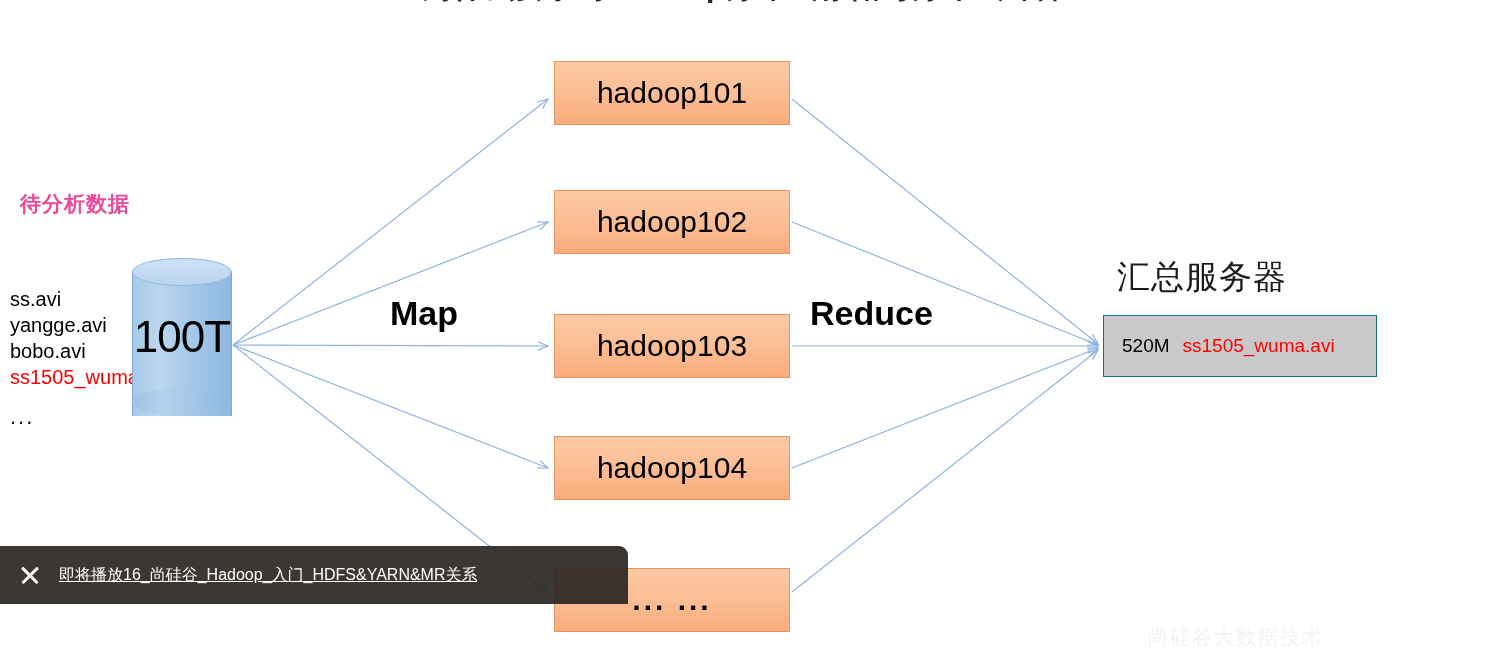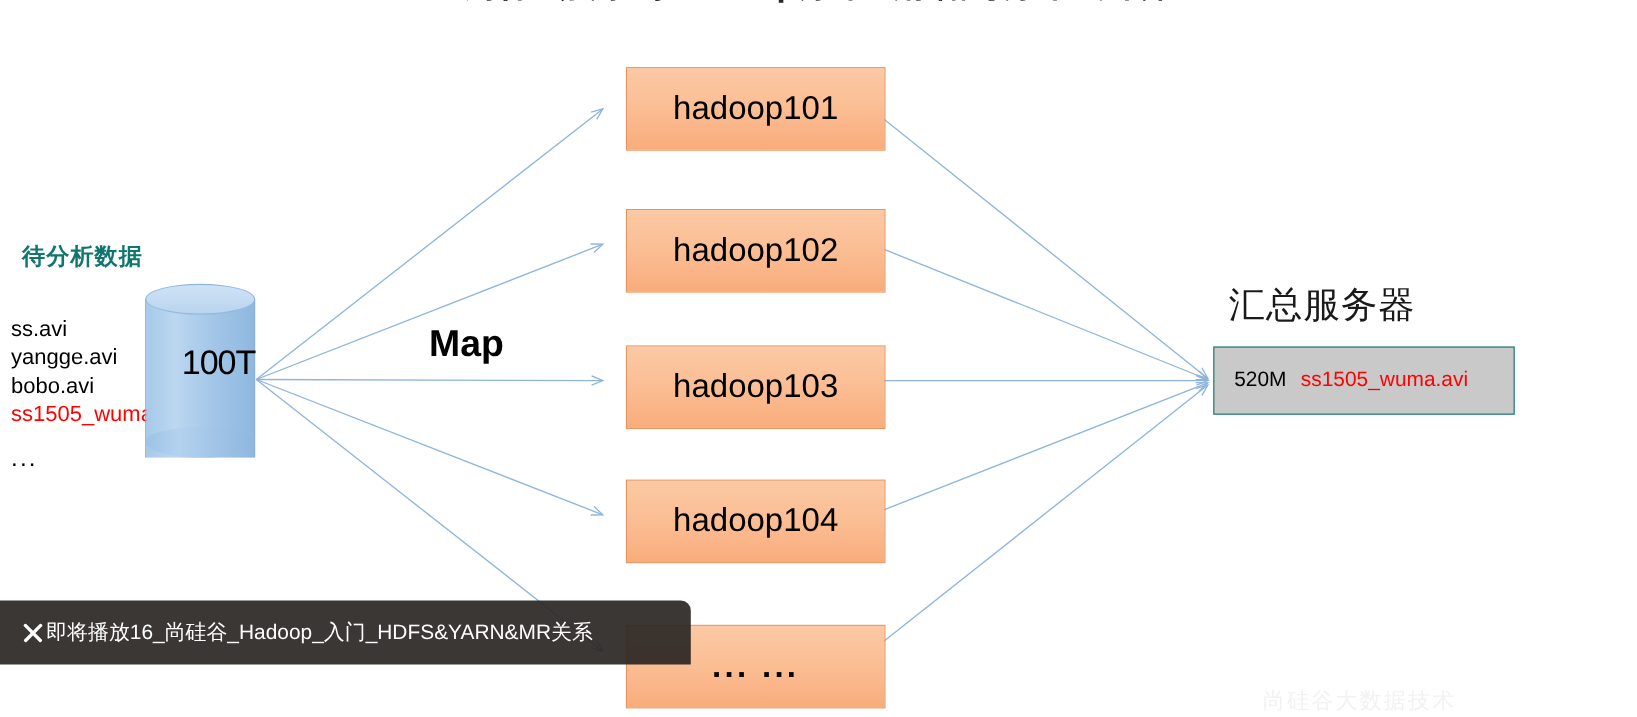--- a/index.html
+++ b/index.html
@@ -42,24 +42,24 @@
     top: 0;
     width: 1488px;
     height: 652px;
     pointer-events: none;
   }
 
   
   #data-heading {
     position: absolute;
     left: 20px;
-    top: 219px;
+    top: 190px;
     font-size: 21px;
     font-weight: bold;
-    color: #0f766e;
+    color: #ec4899;
     letter-spacing: 1px;
   }
 
   
   #file-list {
     position: absolute;
     left: 10px;
     top: 286px;
     width: 112px;
     font-size: 20px;
@@ -111,44 +111,44 @@
     border-radius: 50%;
     background: linear-gradient(to bottom, #cfe2f5 0%, #b9d4ef 100%);
     border: 1px solid #8fb8df;
     box-sizing: border-box;
   }
   #cylinder .cyl-label {
     position: absolute;
     left: 0;
     top: 54px;
     width: 100px;
-    text-align: right;
-    font-size: 31px;
+    text-align: center;
+    font-size: 44px;
     color: #000000;
     letter-spacing: -1px;
   }
 
   
   .stage-label {
     position: absolute;
     font-size: 34px;
     font-weight: bold;
     color: #000000;
     letter-spacing: 0px;
     text-align: center;
   }
   #label-map { left: 390px; top: 294px; }
   #label-reduce { left: 810px; top: 294px; }
 
   
   .node-box {
     position: absolute;
-    left: 569px;
+    left: 554px;
     width: 236px;
-    height: 76px;
+    height: 64px;
     background: linear-gradient(to bottom, #fbc9a4 0%, #fbbf95 45%, #f9ac7c 100%);
     border: 1px solid #e8945c;
     box-sizing: border-box;
     display: flex;
     align-items: center;
     justify-content: center;
     font-size: 30px;
     color: #000000;
   }
   .node-box.node-ellipsis {
@@ -221,24 +221,26 @@
     left: 1px;
     top: 11px;
     width: 22px;
     height: 2.6px;
     background: #ffffff;
     border-radius: 1px;
   }
   #upnext-close::before { transform: rotate(45deg); }
   #upnext-close::after { transform: rotate(-45deg); }
   #upnext-text {
-    font-size: 19px;
+    margin-left: 17px;
+    font-size: 16px;
     color: #ffffff;
     white-space: nowrap;
     overflow: hidden;
+    text-decoration: underline;
   }
 </style>
 </head>
 <body>
 
 <div id="stage">
 
   <div id="slide-title">为什么要学习Hadoop分布式存储与分布式计算</div>
 
   <svg id="links" viewBox="0 0 1488 652" width="1488" height="652">
@@ -274,20 +276,21 @@
   </div>
 
   <div id="cylinder">
     <div class="cyl-body"></div>
     <div class="cyl-bottom"></div>
     <div class="cyl-top"></div>
     <div class="cyl-label">100T</div>
   </div>
 
   <div class="stage-label" id="label-map">Map</div>
+  <div class="stage-label" id="label-reduce">Reduce</div>
 
   <div class="node-box" style="top:61px;">hadoop101</div>
   <div class="node-box" style="top:190px;">hadoop102</div>
   <div class="node-box" style="top:314px;">hadoop103</div>
   <div class="node-box" style="top:436px;">hadoop104</div>
   <div class="node-box node-ellipsis" style="top:568px;">... ...</div>
 
   <div id="summary-title">汇总服务器</div>
   <div id="summary-box">
     <span class="sum-size">520M</span>

